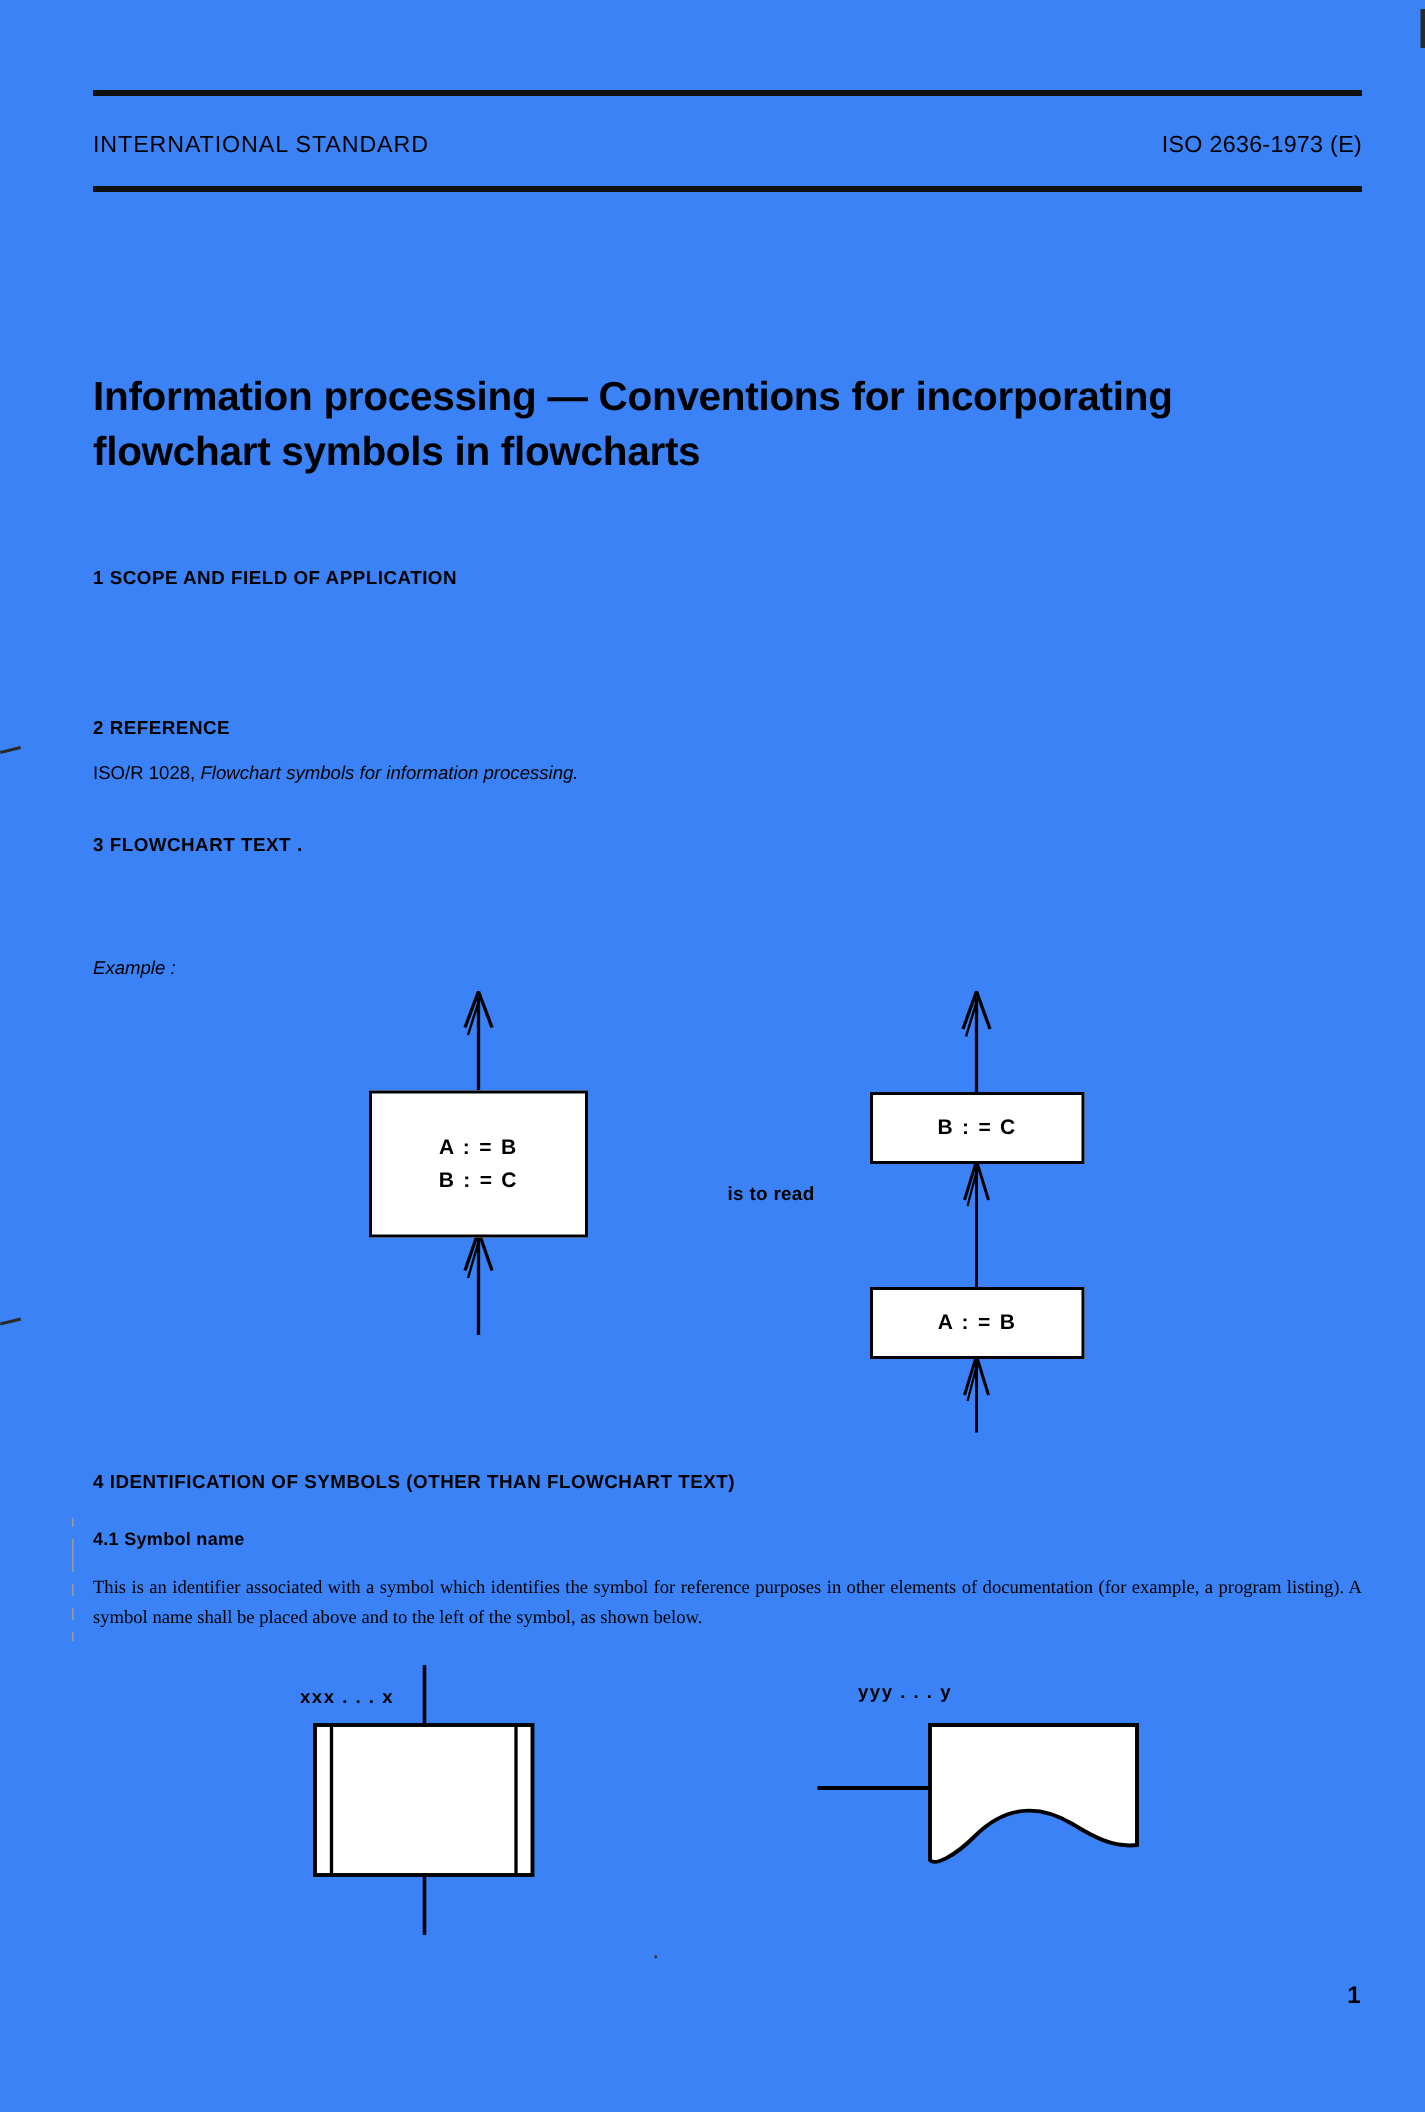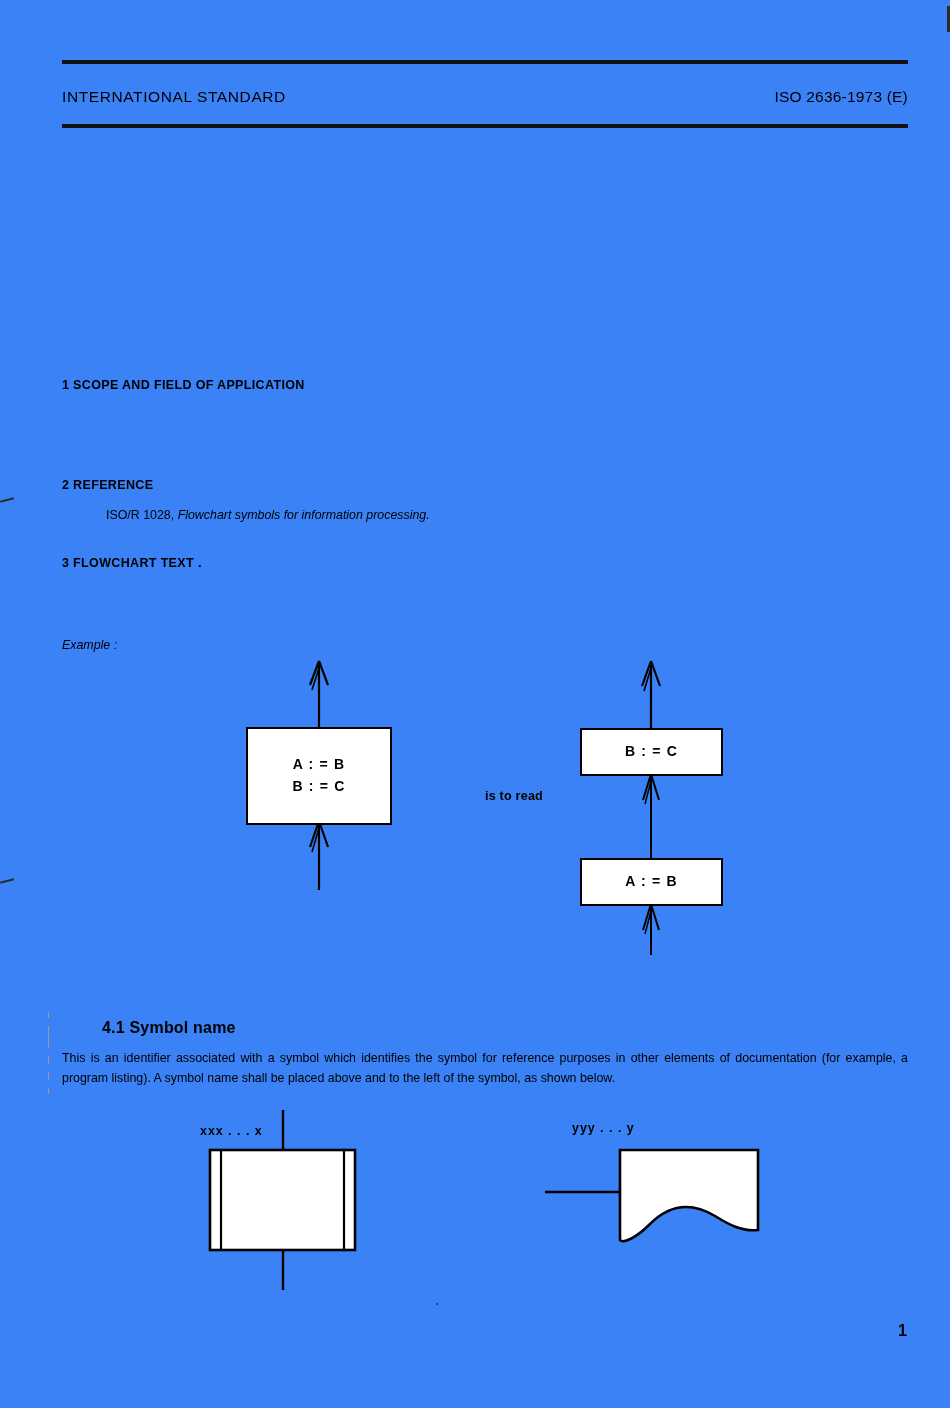--- a/index.html
+++ b/index.html
@@ -67,25 +67,24 @@
     position: absolute;
     left: 62px;
     font-size: 12.5px;
     font-weight: bold;
     letter-spacing: 0.35px;
     white-space: nowrap;
   }
   .sub-h {
     position: absolute;
     left: 62px;
-    font-size: 16px;
+    font-size: 12px;
     font-weight: bold;
     letter-spacing: 0.2px;
     white-space: nowrap;
-    margin-left: 40px;
   }
   .body-p {
     position: absolute;
     left: 62px;
     width: 846px;
     font-size: 12.4px;
     line-height: 1.62;
     text-align: justify;
     text-justify: inter-word;
   }
@@ -182,25 +181,29 @@
 </head>
 <body>
 
 <div class="page">
 
   <div class="rule rule-top"></div>
   <div class="hdr-left">INTERNATIONAL STANDARD</div>
   <div class="hdr-right">ISO 2636-1973 (E)</div>
   <div class="rule rule-bottom"></div>
 
+  <div class="doc-title">
+    <span class="l1">Information processing — Conventions for incorporating</span>
+    <span class="l2">flowchart symbols in flowcharts</span>
+  </div>
 
   <div class="sec-h" style="top:378px;">1  SCOPE AND FIELD OF APPLICATION</div>
 
   <div class="sec-h" style="top:478px;">2  REFERENCE</div>
-  <div class="ref-line" style="top:508px;margin-left:44px;"><span>ISO/R 1028, </span><i>Flowchart symbols for information processing.</i></div>
+  <div class="ref-line" style="top:508px;"><span>ISO/R 1028, </span><i>Flowchart symbols for information processing.</i></div>
 
   <div class="sec-h" style="top:555px;"><span>3  FLOWCHART TEXT</span><span class="dot-after"> .</span></div>
   <div class="example-lbl">Example :</div>
 
   <div class="fig1">
 
     <svg width="950" height="320" style="position:absolute;left:0;top:650px;">
 
       <line x1="319" y1="77" x2="319" y2="15" stroke="#000" stroke-width="2.2"></line>
       <path d="M319 11 L310 35 M319 11 L328 35" stroke="#000" stroke-width="2.2" fill="none"></path>
@@ -232,22 +235,23 @@
 
     <div class="fc-box" style="left:580px;top:728px;width:143px;height:48px;">
       <span>B : = C</span>
     </div>
 
     <div class="fc-box" style="left:580px;top:858px;width:143px;height:48px;">
       <span>A : = B</span>
     </div>
   </div>
 
+  <div class="sec-h" style="top:981px;">4  IDENTIFICATION OF SYMBOLS (OTHER THAN FLOWCHART TEXT)</div>
   <div class="sub-h" style="top:1019px;">4.1  Symbol name</div>
-  <div class="body-p" style="top:1048px;">This is an identifier associated with a symbol which identifies the symbol for reference purposes in other elements of documentation (for example, a program listing). A symbol name shall be placed above and to the left of the symbol, as shown below.</div>
+  <div class="body-p" style="top:1048px;font-family:Liberation Serif, serif;">This is an identifier associated with a symbol which identifies the symbol for reference purposes in other elements of documentation (for example, a program listing). A symbol name shall be placed above and to the left of the symbol, as shown below.</div>
 
   <div>
 
     <div class="sym-label" style="left:200px;top:1124px;">xxx . . . x</div>
 
     <div class="sym-label" style="left:572px;top:1121px;">yyy . . . y</div>
 
     <svg width="950" height="230" style="position:absolute;left:0;top:1090px;">
 
       <line x1="283" y1="20" x2="283" y2="60" stroke="#000" stroke-width="2.4"></line>

